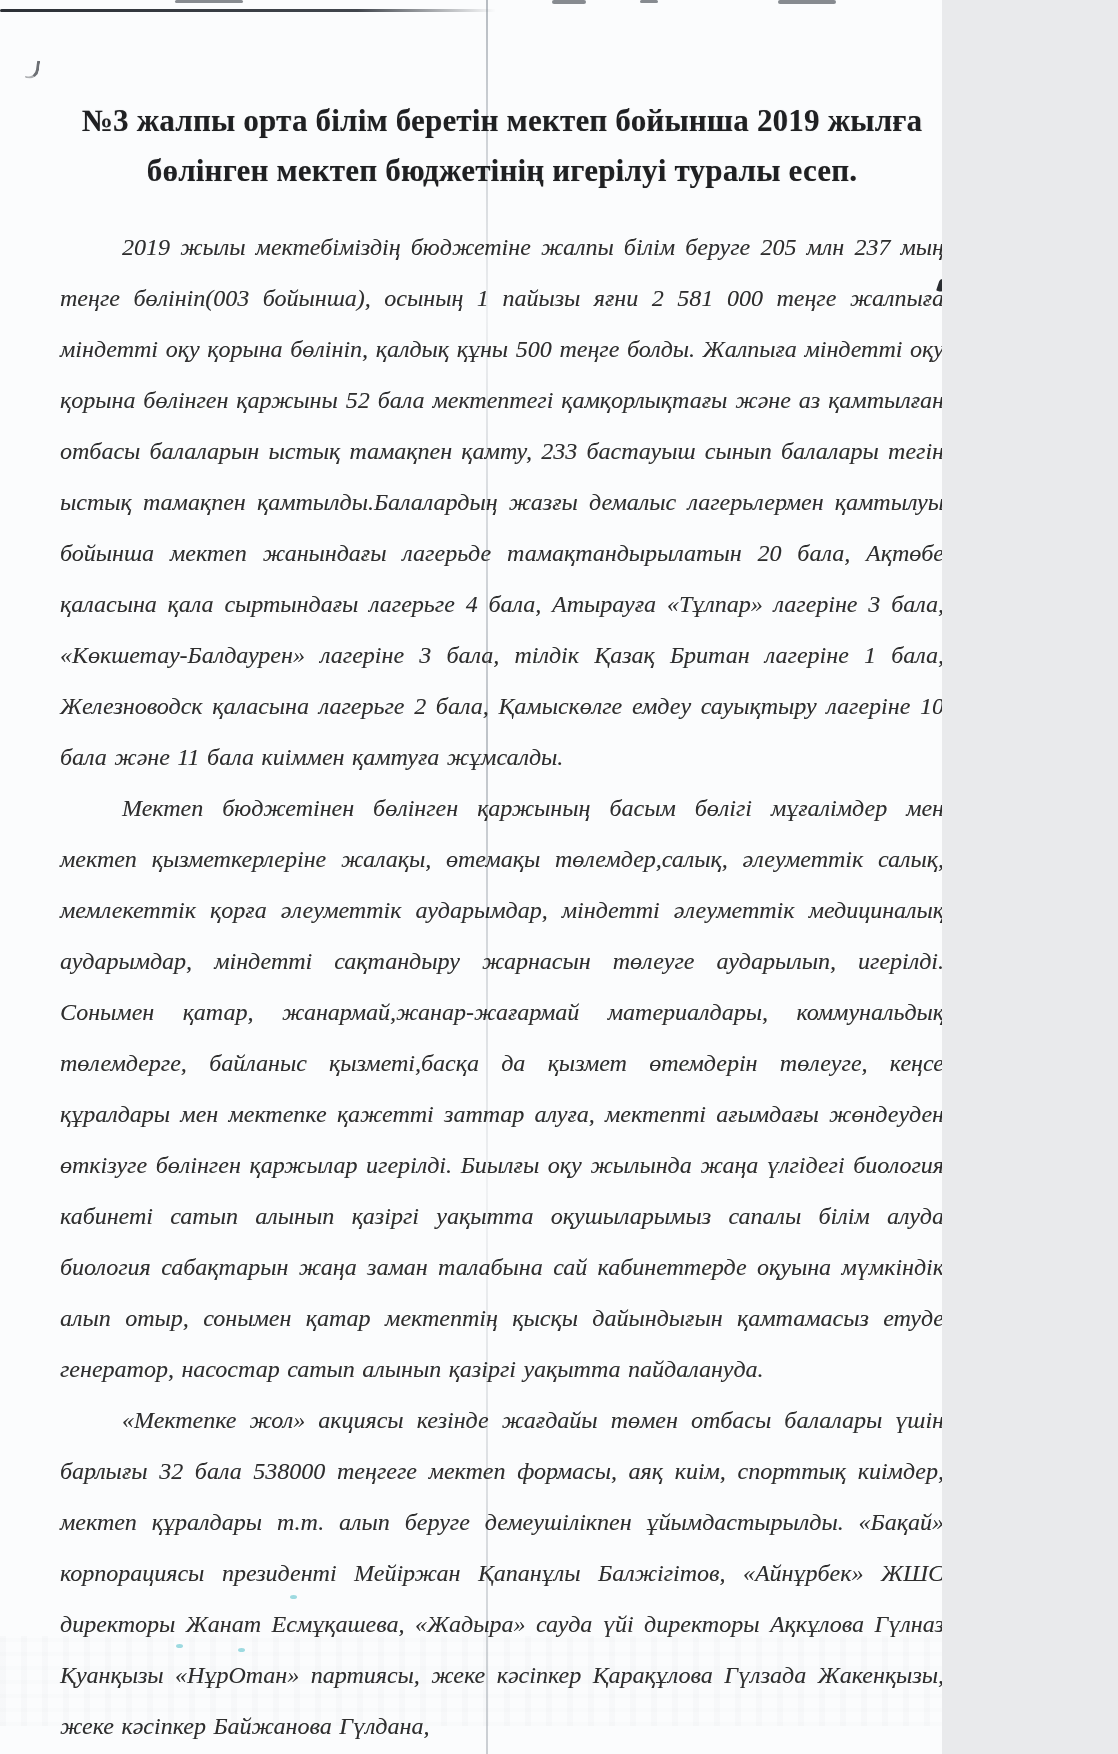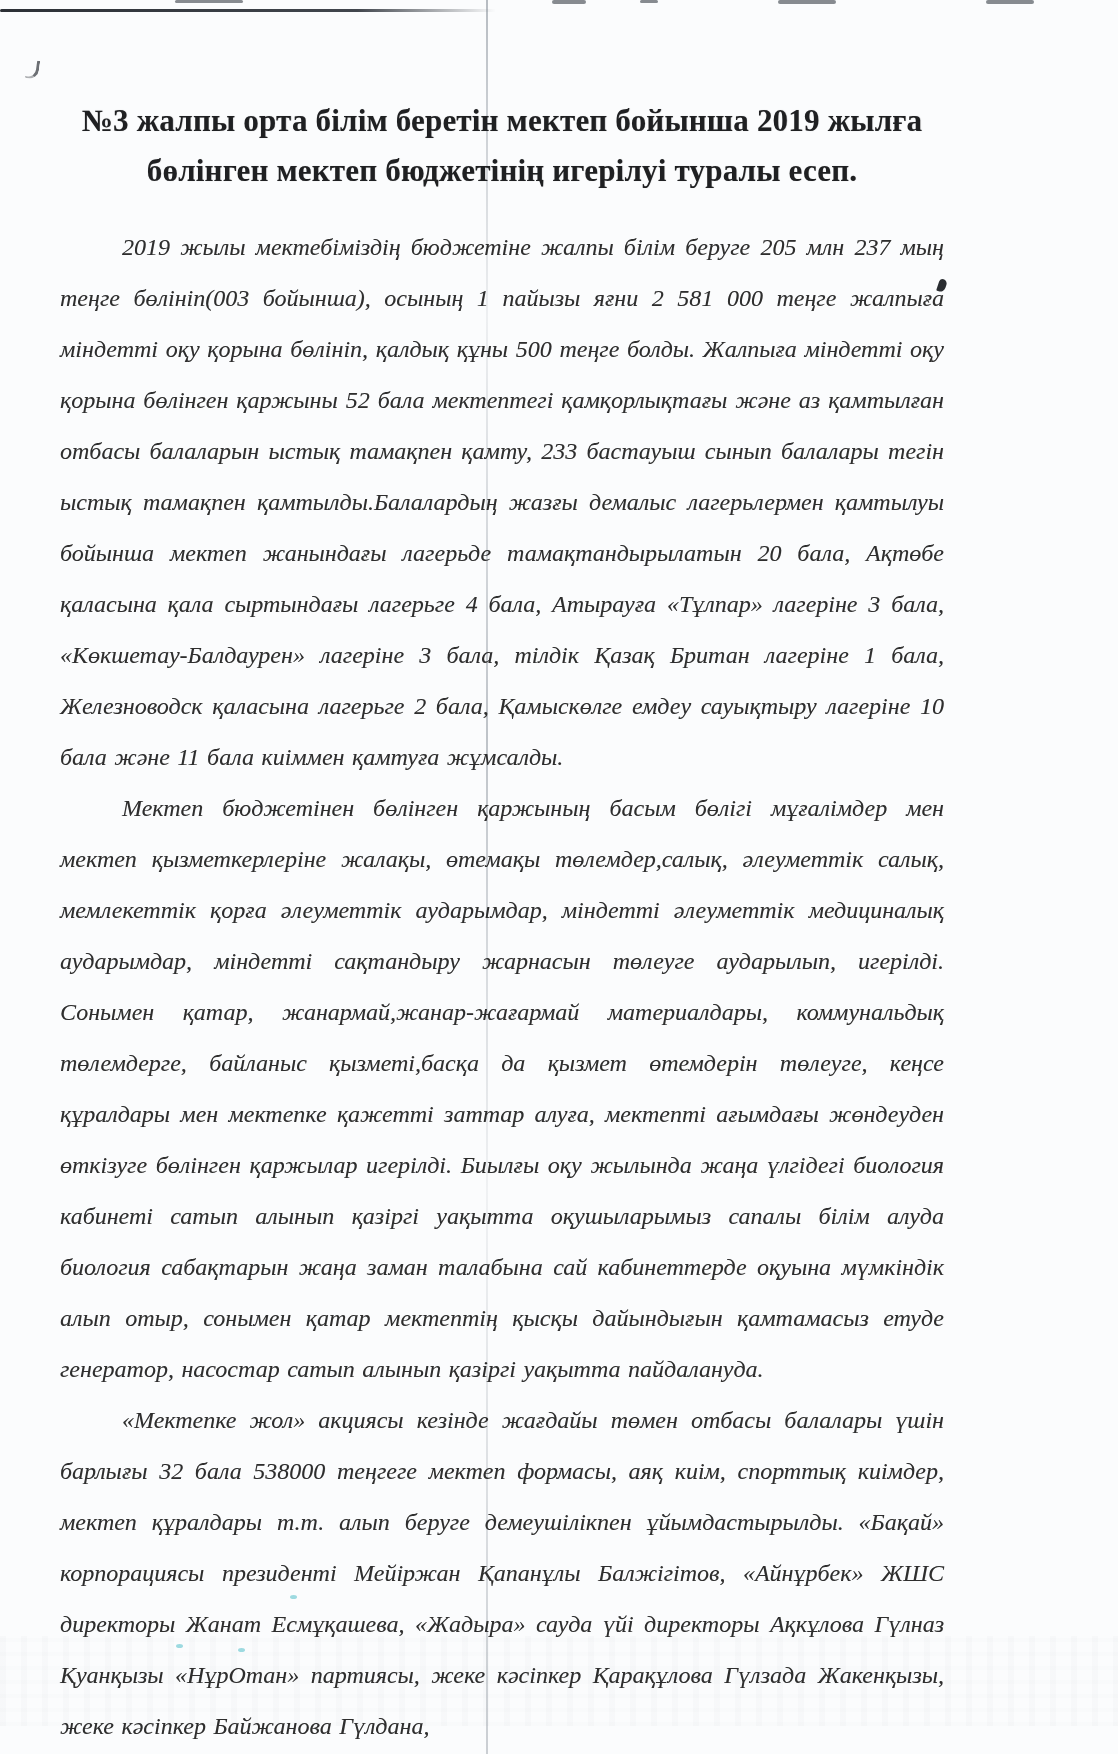--- a/index.html
+++ b/index.html
@@ -1,18 +1,18 @@
 <!DOCTYPE html>
 <html><head>
 <meta charset="utf-8">
 <style>
   html, body { margin: 0; padding: 0; background: #e9eaec; }
   .page {
     position: relative;
-    width: 1118px;
+    width: 942px;
     height: 1754px;
     background: #fbfcfd;
     overflow: hidden;
     font-family: "Liberation Serif", serif;
     color: #2e2e2e;
   }
   .content {
     position: absolute;
     top: 96px;
     left: 60px;

